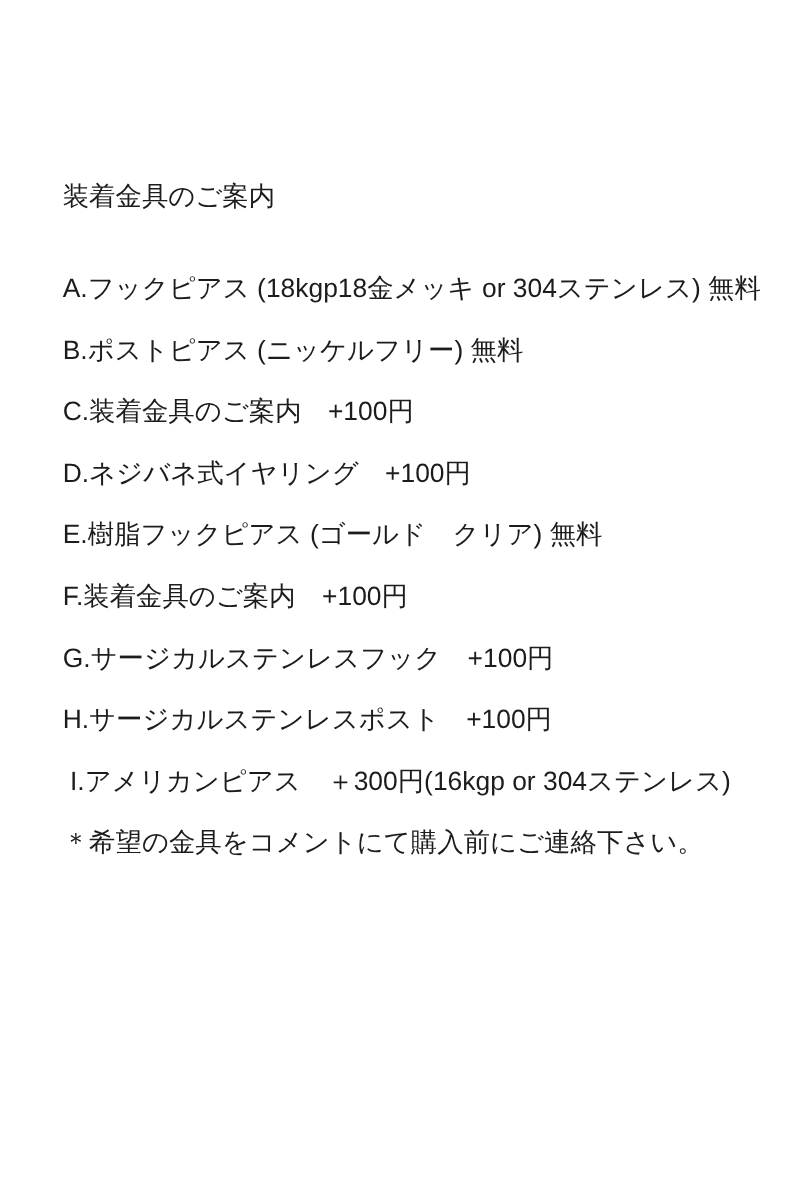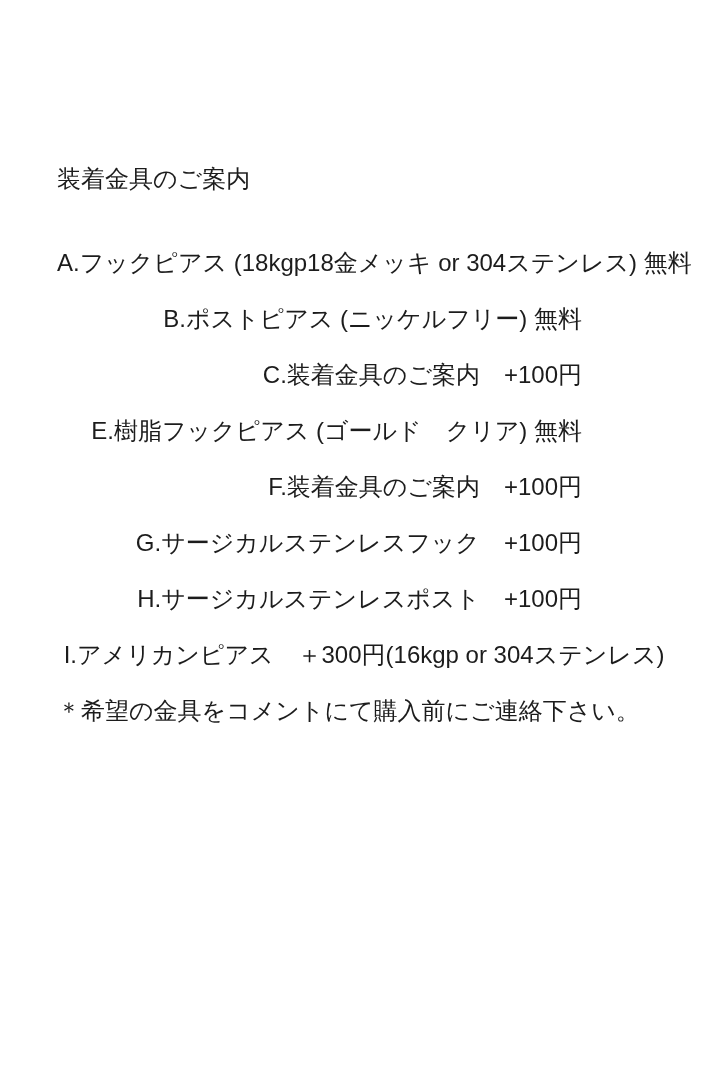--- a/index.html
+++ b/index.html
@@ -27,21 +27,20 @@
   }
   .fitting-list {
     margin: 0;
     padding: 0;
   }
   .fitting-item {
     font-size: 24px;
     line-height: 27px;
     margin: 0 0 29px 0;
     white-space: pre;
-    text-align: right;
   }
   .notes-section {
     margin-top: 18px;
   }
   .note-line {
     font-size: 24px;
     line-height: 27px;
     margin: 0 0 28px 0;
     white-space: pre;
   }
@@ -50,20 +49,21 @@
 <body>
 
 <div class="notice-page">
 
   <h1 class="notice-title">装着金具のご案内</h1>
 
   <div class="fitting-list">
     <div class="fitting-item">A.フックピアス (18kgp18金メッキ or 304ステンレス) 無料</div>
     <div class="fitting-item">B.ポストピアス (ニッケルフリー) 無料</div>
     <div class="fitting-item">C.装着金具のご案内　+100円</div>
+    <div class="fitting-item">D.ネジバネ式イヤリング　+100円</div>
     <div class="fitting-item">E.樹脂フックピアス (ゴールド　クリア) 無料</div>
     <div class="fitting-item">F.装着金具のご案内　+100円</div>
     <div class="fitting-item">G.サージカルステンレスフック　+100円</div>
     <div class="fitting-item">H.サージカルステンレスポスト　+100円</div>
     <div class="fitting-item"> I.アメリカンピアス　＋300円(16kgp or 304ステンレス)</div>
   </div>
 
   <div class="notes-section">
     <div class="note-line">＊希望の金具をコメントにて購入前にご連絡下さい。</div>
   </div>

